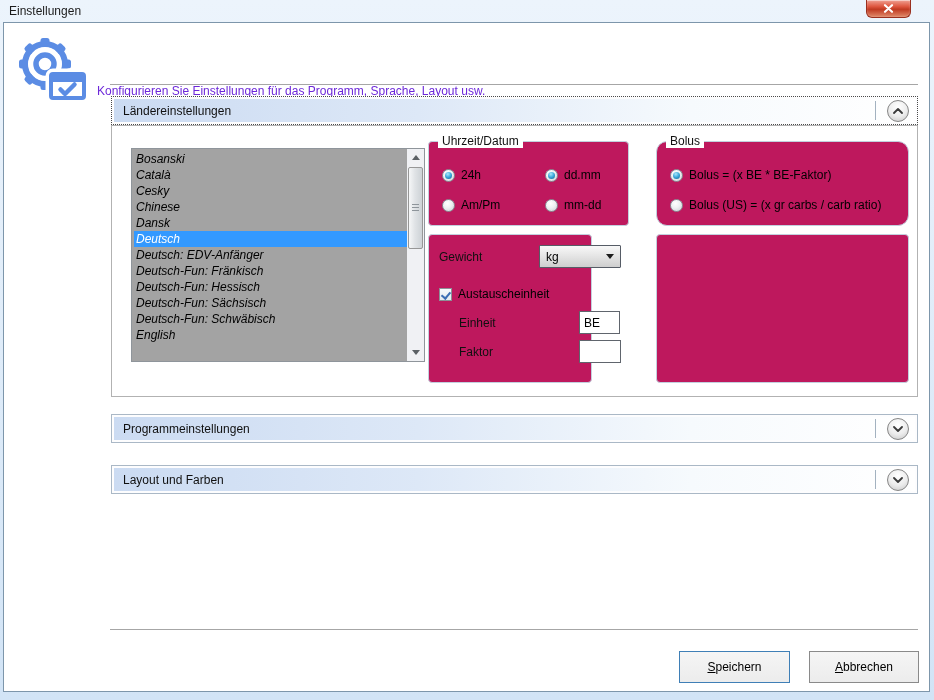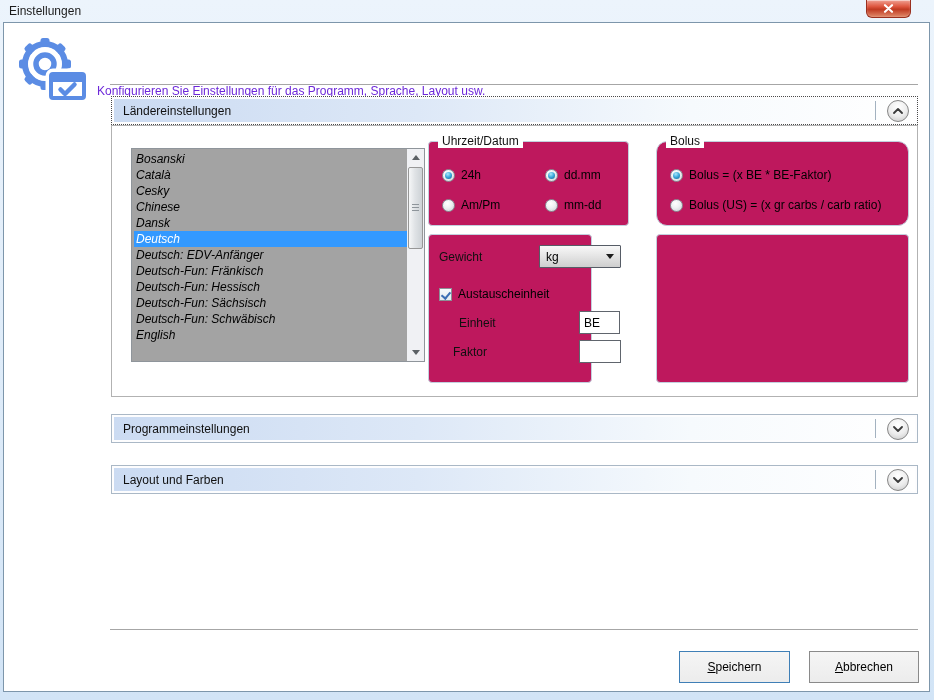--- a/index.html
+++ b/index.html
@@ -232,21 +232,21 @@
         <div class="combobox">
           <span>kg</span>
           <span class="cb-arrow"></span>
         </div>
         <label class="opt" style="left:10px; top:52px;">
           <span class="checkbox checked"></span>
           <span>Austauscheinheit</span>
         </label>
         <span class="field-label" style="left:30px; top:81px;">Einheit</span>
         <input class="textinput" style="top: 76px;" readonly="" value="BE">
-        <span class="field-label" style="left:24px; top:110px;">Faktor</span>
+        <span class="field-label" style="left:30px; top:110px;">Faktor</span>
         <input class="textinput" style="top: 105px; padding-left: 36px;" readonly="" value="12">
       </div>
 
       <div class="group g-bolus">
         <span class="group-label">Bolus</span>
         <label class="opt" style="left:13px; top:26px;">
           <span class="radio checked"></span>
           <span>Bolus = (x BE * BE-Faktor)</span>
         </label>
         <label class="opt" style="left:13px; top:56px;">

